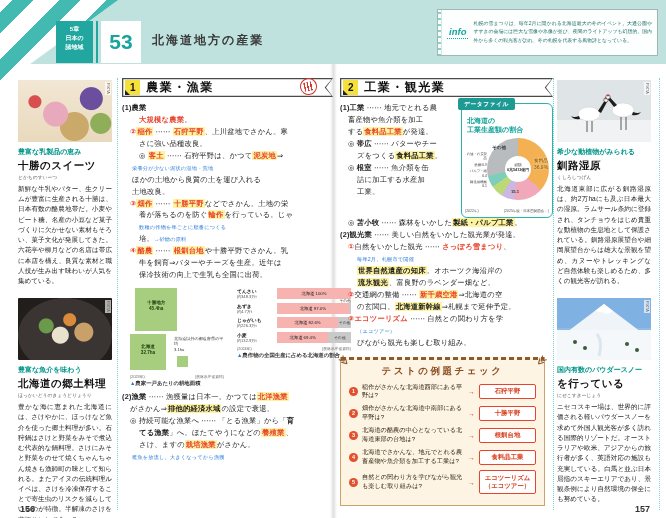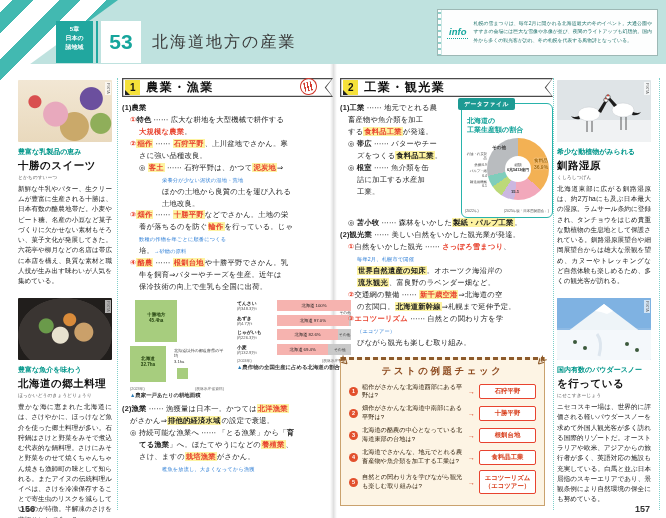--- a/index.html
+++ b/index.html
@@ -8,21 +8,21 @@
   
   .header-strip{position:absolute;left:0;top:0;width:666px;height:64px;background:#bfe2df;}
   .corner{position:absolute;left:0;top:0;width:118px;height:86px;
           clip-path:polygon(0 0,100% 0,0 100%);
           background:repeating-linear-gradient(135deg,#ffffff 0 9px,#42b9b1 9px 24px,#ffffff 24px 33px);}
   .chapter-tab{position:absolute;left:56px;top:21px;width:37px;height:42px;background:#21a79f;
                color:#fff;font-size:6px;font-weight:bold;line-height:1.5;text-align:center;padding-top:4px;box-sizing:border-box;}
   .tab-rule{position:absolute;left:96px;top:21px;width:2px;height:42px;background:#21a79f;}
   .lesson-num{position:absolute;left:101px;top:21px;width:40px;height:42px;background:#fff;color:#16a59c;
               font-size:21px;font-weight:bold;text-align:center;line-height:42px;}
-  .page-title{position:absolute;left:152px;top:32px;font-size:16px;font-weight:normal;color:#3a3a3a;letter-spacing:2px;}
+  .page-title{position:absolute;left:152px;top:32px;font-size:12px;font-weight:bold;color:#3a3a3a;letter-spacing:2px;}
   
   .info-box{position:absolute;left:437px;top:9px;width:221px;height:47px;background:#fdfefe;
             border:1px solid #9db8b5;display:flex;box-sizing:border-box;}
   .spiral{width:8px;background:repeating-linear-gradient(180deg,transparent 0 2px,#8ccfc9 2px 4px,transparent 4px 6px);
           border-right:1px solid #cde7e4;}
   .info-inner{display:flex;align-items:center;gap:5px;padding:3px 5px;}
   .info-label{color:#14a79d;font-weight:bold;font-style:italic;font-size:9.5px;border-bottom:1.5px dotted #14a79d;
               padding:0 2px 1px 2px;white-space:nowrap;}
   .info-text{font-size:4.9px;line-height:1.7;color:#1b6f68;text-align:justify;}
   
@@ -65,21 +65,21 @@
   .sec-num{width:15px;height:15px;background:#f5e13a;color:#111;font-weight:bold;font-size:10px;
            text-align:center;line-height:15px;margin:0 6px 0 2px;position:relative;}
   .sec-num::before{content:"";position:absolute;left:0;bottom:0;border-left:5px solid #222;border-top:5px solid transparent;}
   .sec-title{font-size:12px;font-weight:bold;letter-spacing:1.5px;color:#111;}
   .seal{position:absolute;right:16px;top:0px;width:17px;height:17px;border:1.4px solid #d23b2f;border-radius:50%;
         transform:rotate(-12deg);box-sizing:border-box;display:flex;align-items:center;justify-content:center;}
   .seal i{display:block;width:9px;height:9px;
         background:repeating-linear-gradient(90deg,#d23b2f 0 1.5px,transparent 1.5px 3.2px);}
   
   .tline{font-size:7.3px;line-height:1.5;letter-spacing:0.2px;margin-bottom:1px;}
-  .ind0{margin-left:0}.ind1{margin-left:8px}.ind2{margin-left:17px}.ind3{margin-left:40px}
+  .ind0{margin-left:0}.ind1{margin-left:8px}.ind2{margin-left:17px}.ind3{margin-left:10px}
   .sg-b{font-weight:bold}
   .sg-rn,.sg-red{color:#e8432f;font-weight:bold}
   .sg-hl{color:#e8432f;font-weight:bold;background:#fdf3a1;padding:0 1px;}
   .sg-hlb{color:#1d1d1d;font-weight:bold;background:#fdf3a1;padding:0 1px;}
   .sg-blue{color:#2f7fd6;font-size:5.2px;}
   
   .charts-row{display:flex;gap:13px;margin:7px 0 5px 8px;}
   .sq-chart-wrap{width:94px;}
   .sq-canvas{position:relative;width:94px;height:84px;}
   .sq{position:absolute;background:#a7cd7e;}
@@ -240,21 +240,20 @@
     <div class="banner-inner">
       <span class="sec-num">1</span>
       <span class="sec-title">農業・漁業</span>
     </div>
     <span class="seal">
         <i></i>
       </span>
   </div>
   <div>
       <div class="tline ind0"><span class="sg-b">(1)</span><span class="sg-b">農業</span></div>
-      <div class="tline ind1"><span class="sg-rn">①</span><span class="sg-b">特色</span><span> ⋯⋯ 広大な耕地を大型機械で耕作する</span></div>
       <div class="tline ind2"><span class="sg-red">大規模な農業</span><span>。</span></div>
       <div class="tline ind1"><span class="sg-rn">②</span><span class="sg-hl">稲作</span><span> ⋯⋯ </span><span class="sg-hl">石狩平野</span><span>、上川盆地でさかん。寒</span></div>
       <div class="tline ind2"><span>さに強い品種改良。</span></div>
       <div class="tline ind2"><span>◎ </span><span class="sg-hl">客土</span><span> ⋯⋯ 石狩平野は、かつて</span><span class="sg-hl">泥炭地</span><span>⇒</span></div>
       <div class="tline ind3"><span class="sg-blue">栄養分が少ない泥状の湿地・荒地</span></div>
       <div class="tline ind3"><span>ほかの土地から良質の土を運び入れる</span></div>
       <div class="tline ind3"><span>土地改良。</span></div>
       <div class="tline ind1"><span class="sg-rn">③</span><span class="sg-hl">畑作</span><span> ⋯⋯ </span><span class="sg-hl">十勝平野</span><span>などでさかん。土地の栄</span></div>
       <div class="tline ind2"><span>養が落ちるのを防ぐ</span><span class="sg-hl">輪作</span><span>を行っている。じゃ</span></div>
       <div class="tline ind2"><span class="sg-blue">数種の作物を年ごとに順番につくる</span></div>

